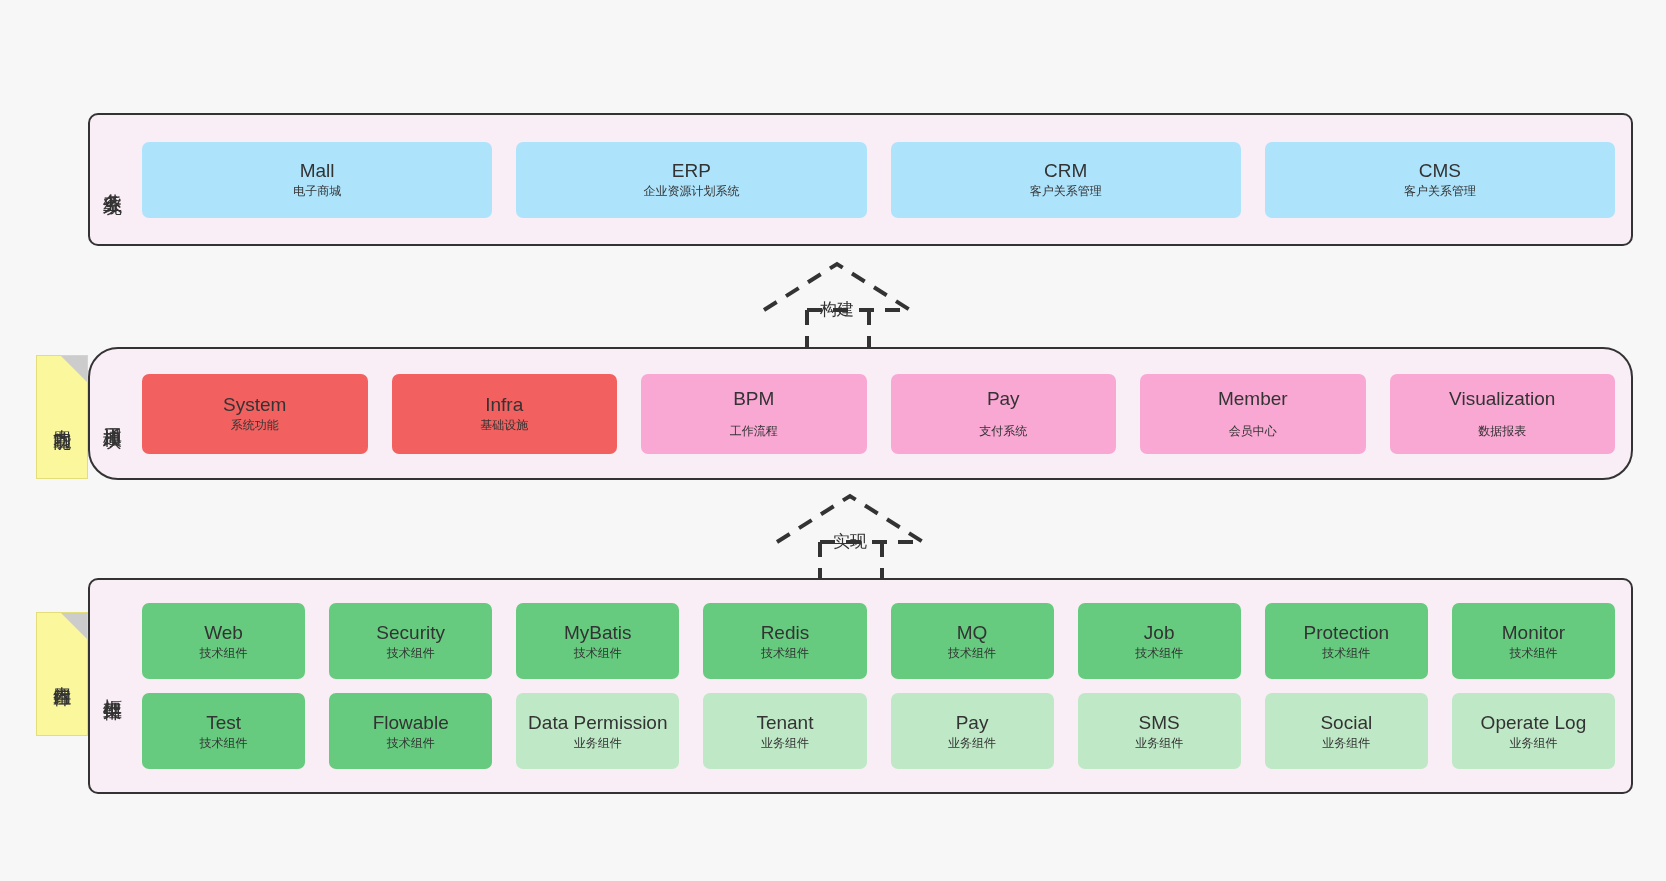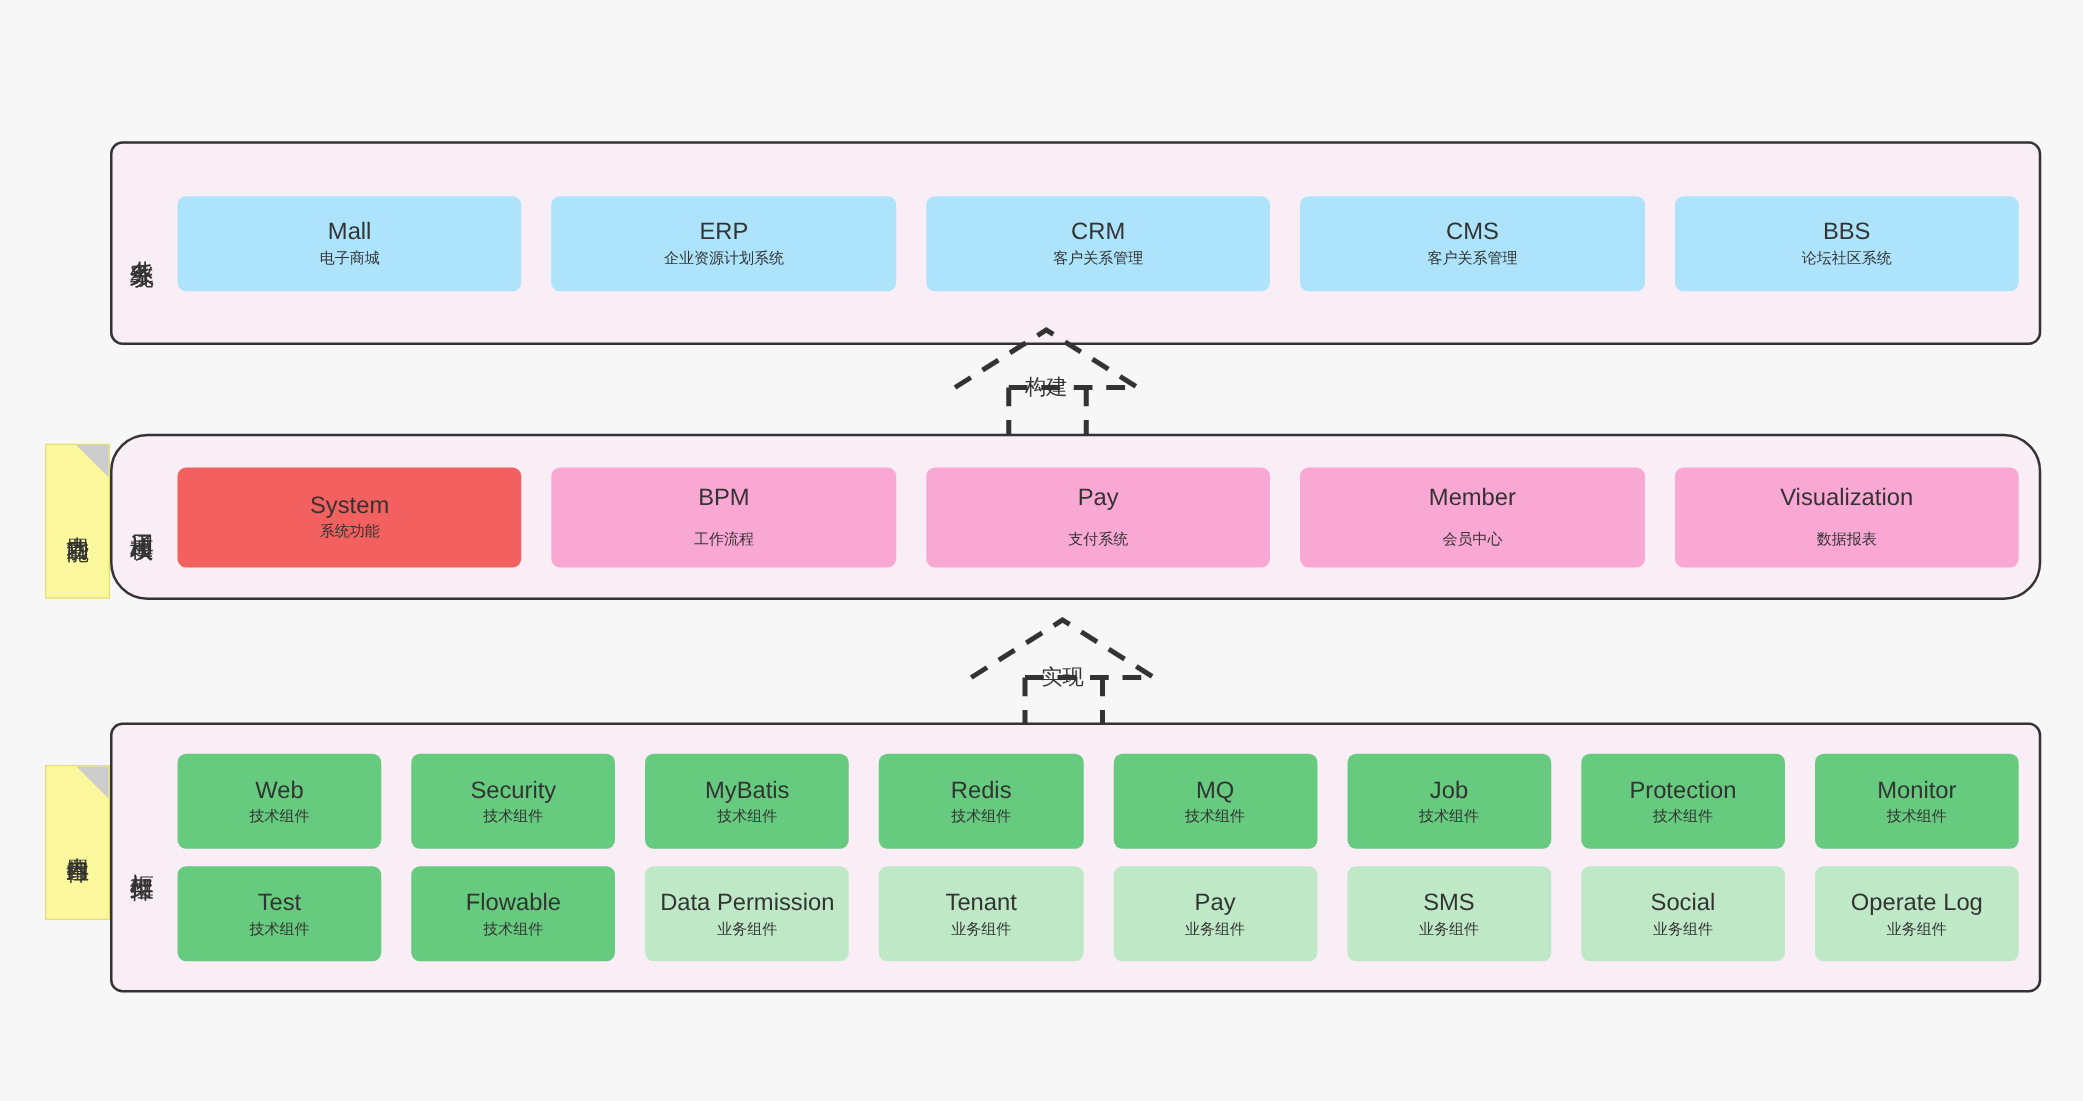--- a/index.html
+++ b/index.html
@@ -145,43 +145,39 @@
     background: transparent;
     white-space: nowrap;
     padding: 0 2px;
   }
 </style>
 </head>
 <body>
 
 <div id="canvas">
 
-  <div class="layer layer-business" style="left:88px; top:113px; width:1545px; height:163px;">
+  <div class="layer layer-business" style="left:88px; top:113px; width:1545px; height:133px;">
     <div class="layer-title">业务系统</div>
     <div class="layer-body">
       <div class="row">
         <div class="card blue">
           <span class="t1">Mall</span>
           <span class="t2">电子商城</span>
         </div>
         <div class="card blue">
           <span class="t1">ERP</span>
           <span class="t2">企业资源计划系统</span>
         </div>
         <div class="card blue">
           <span class="t1">CRM</span>
           <span class="t2">客户关系管理</span>
         </div>
         <div class="card blue">
           <span class="t1">CMS</span>
           <span class="t2">客户关系管理</span>
-        </div>
-        <div class="card blue">
-          <span class="t1">BBS</span>
-          <span class="t2">论坛社区系统</span>
         </div>
       </div>
     </div>
   </div>
 
   <div class="arrow" style="left:762px; top:258px;">
     <svg viewBox="0 0 150 90" width="150" height="90" aria-hidden="true">
       <path d="M 2 52 L 75 6 L 148 52" fill="none" stroke="#333333" stroke-width="4" stroke-dasharray="15,11" stroke-linecap="butt"></path>
       <path d="M 45 52 L 148 52" fill="none" stroke="#333333" stroke-width="4" stroke-dasharray="15,11"></path>
       <path d="M 45 52 L 45 90" fill="none" stroke="#333333" stroke-width="4" stroke-dasharray="15,11"></path>
@@ -195,20 +191,24 @@
   </div>
 
   <div class="layer layer-common" style="left:88px; top:347px; width:1545px; height:133px;border-radius:30px;">
     <div class="layer-title">通用模块</div>
     <div class="layer-body">
       <div class="row">
         <div class="card red">
           <span class="t1">System</span>
           <span class="t2">系统功能</span>
         </div>
+        <div class="card red">
+          <span class="t1">Infra</span>
+          <span class="t2">基础设施</span>
+        </div>
         <div class="card pink">
           <span class="t1">BPM</span>
           <span class="t2">工作流程</span>
         </div>
         <div class="card pink">
           <span class="t1">Pay</span>
           <span class="t2">支付系统</span>
         </div>
         <div class="card pink">
           <span class="t1">Member</span>

